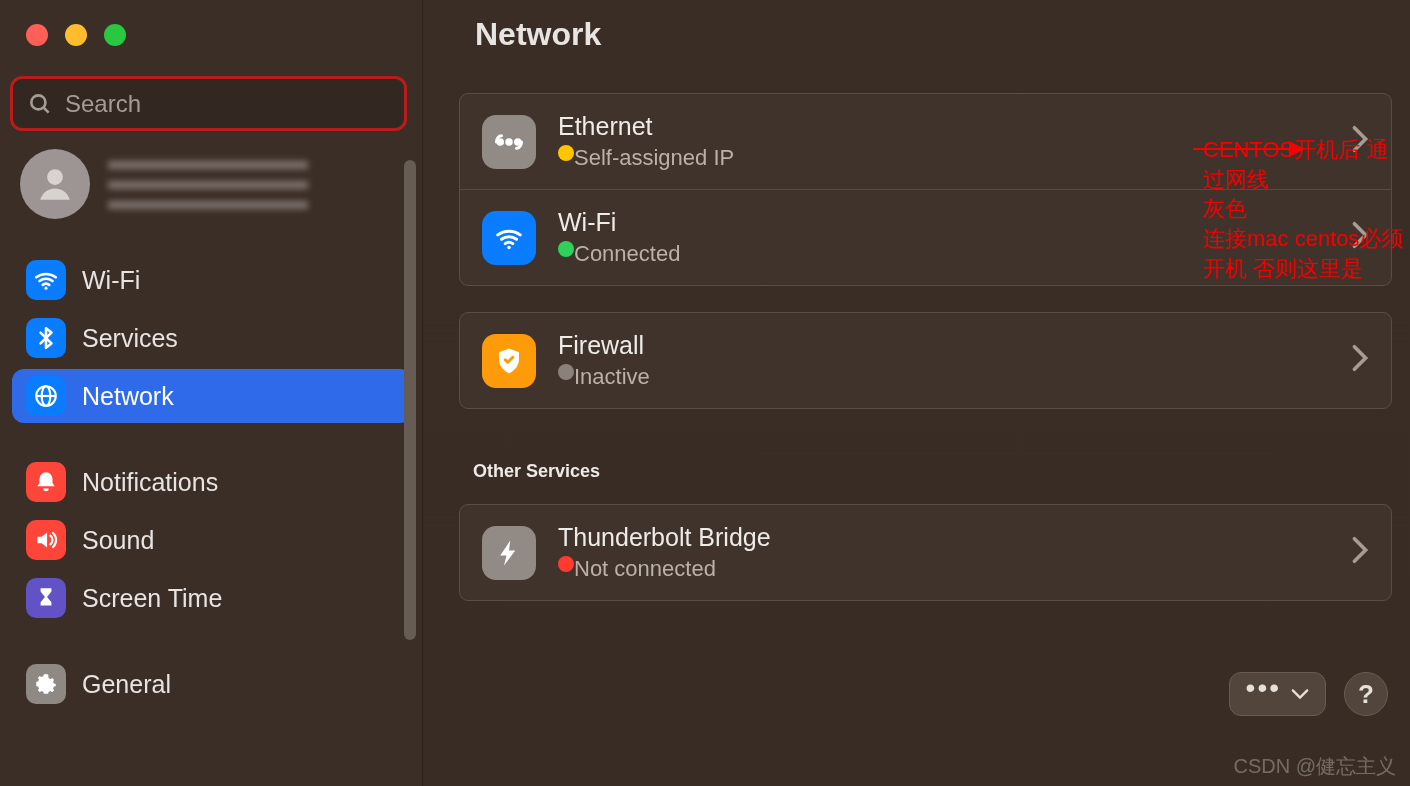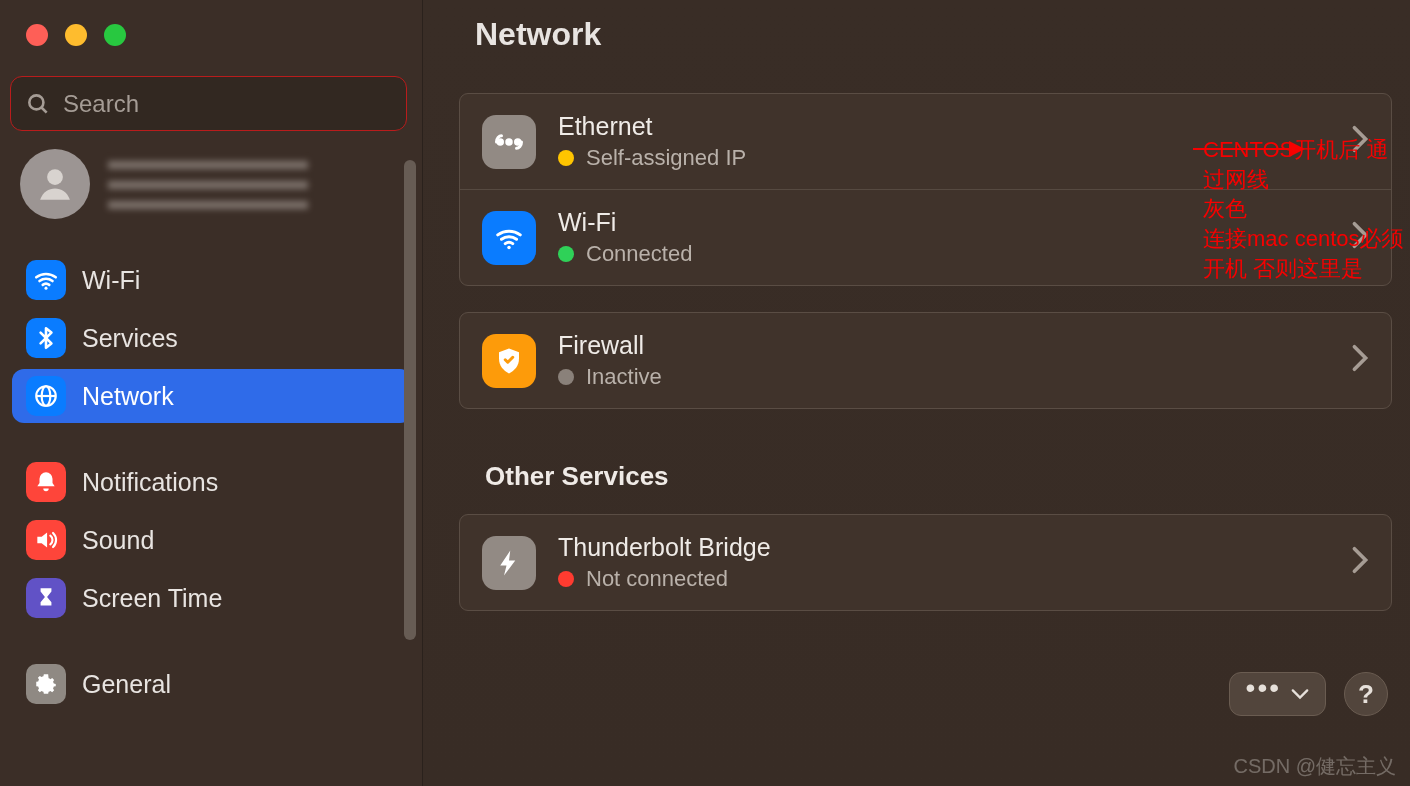--- a/index.html
+++ b/index.html
@@ -27,21 +27,21 @@
   .dot-max      { background:#28c840; }
   .search-wrap {
     margin: 30px 15px 15px 10px;
     height: 55px;
     background:#322821;
     border-radius: 12px;
     display:flex;
     align-items:center;
     padding:0 14px;
     gap:12px;
-    border:1px solid #b91c1c;
+    border:3px solid #b91c1c;
   }
   .search-wrap svg { width:26px; height:26px; flex:0 0 auto; }
   .search-wrap input {
     flex:1; background:transparent; border:none; outline:none;
     color:#e0d9d3; font-size:24px;
   }
   .search-wrap input::placeholder { color:#a59c95; }
   .avatar-row { display:flex; align-items:center; gap:18px; margin: 18px 15px 34px 20px; }
   .avatar { width:70px; height:70px; border-radius:50%; background:#9c9593; display:flex; align-items:center; justify-content:center; }
   .avatar svg { width:42px; height:42px; }
@@ -100,30 +100,30 @@
     width:54px; height:54px; border-radius:14px; display:flex;
     align-items:center; justify-content:center; flex:0 0 auto;
   }
   .row-icon svg { width:30px; height:30px; }
   .ic-eth { background:#928a84; }
   .ic-wifi2{ background:#0a7cff; }
   .ic-fw  { background:#fd9b0a; }
   .ic-tb  { background:#928a84; }
   .row-text { display:flex; flex-direction:column; gap:4px; }
   .row-title { font-size:25px; color:#efebe7; }
-  .row-status { display:flex; align-items:center; gap:12px; font-size:22px; color:#b9b1aa; }
+  .row-status { display:flex; gap:0; font-size:22px; color:#b9b1aa; }
   .status-dot { width:16px; height:16px; border-radius:50%; }
   .sd-yellow { background:#ffc500; }
   .sd-green  { background:#2fd158; }
   .sd-grey   { background:#8a817a; }
   .sd-red    { background:#ff3b30; }
   .row-chevron { margin-left:auto; color:#a69c94; }
   .row-chevron svg{ width:18px; height:28px; }
   .section-label {
-    font-weight:700; font-size:26px; margin: 52px 0 22px 26px; color:#efeae6;
+    font-weight:700; font-size:18px; margin: 52px 0 22px 14px; color:#efeae6;
   }
   
   .anno {
     position:absolute; top:135px; left:780px; color:#f60101; font-size:22px;
     line-height:1.35; pointer-events:none; font-family: "PingFang SC", Arial, sans-serif;
   }
   .arrow {
     position:absolute; top:148px; left:770px; width:110px; height:2px;
     background:#f60101; pointer-events:none;
   }

